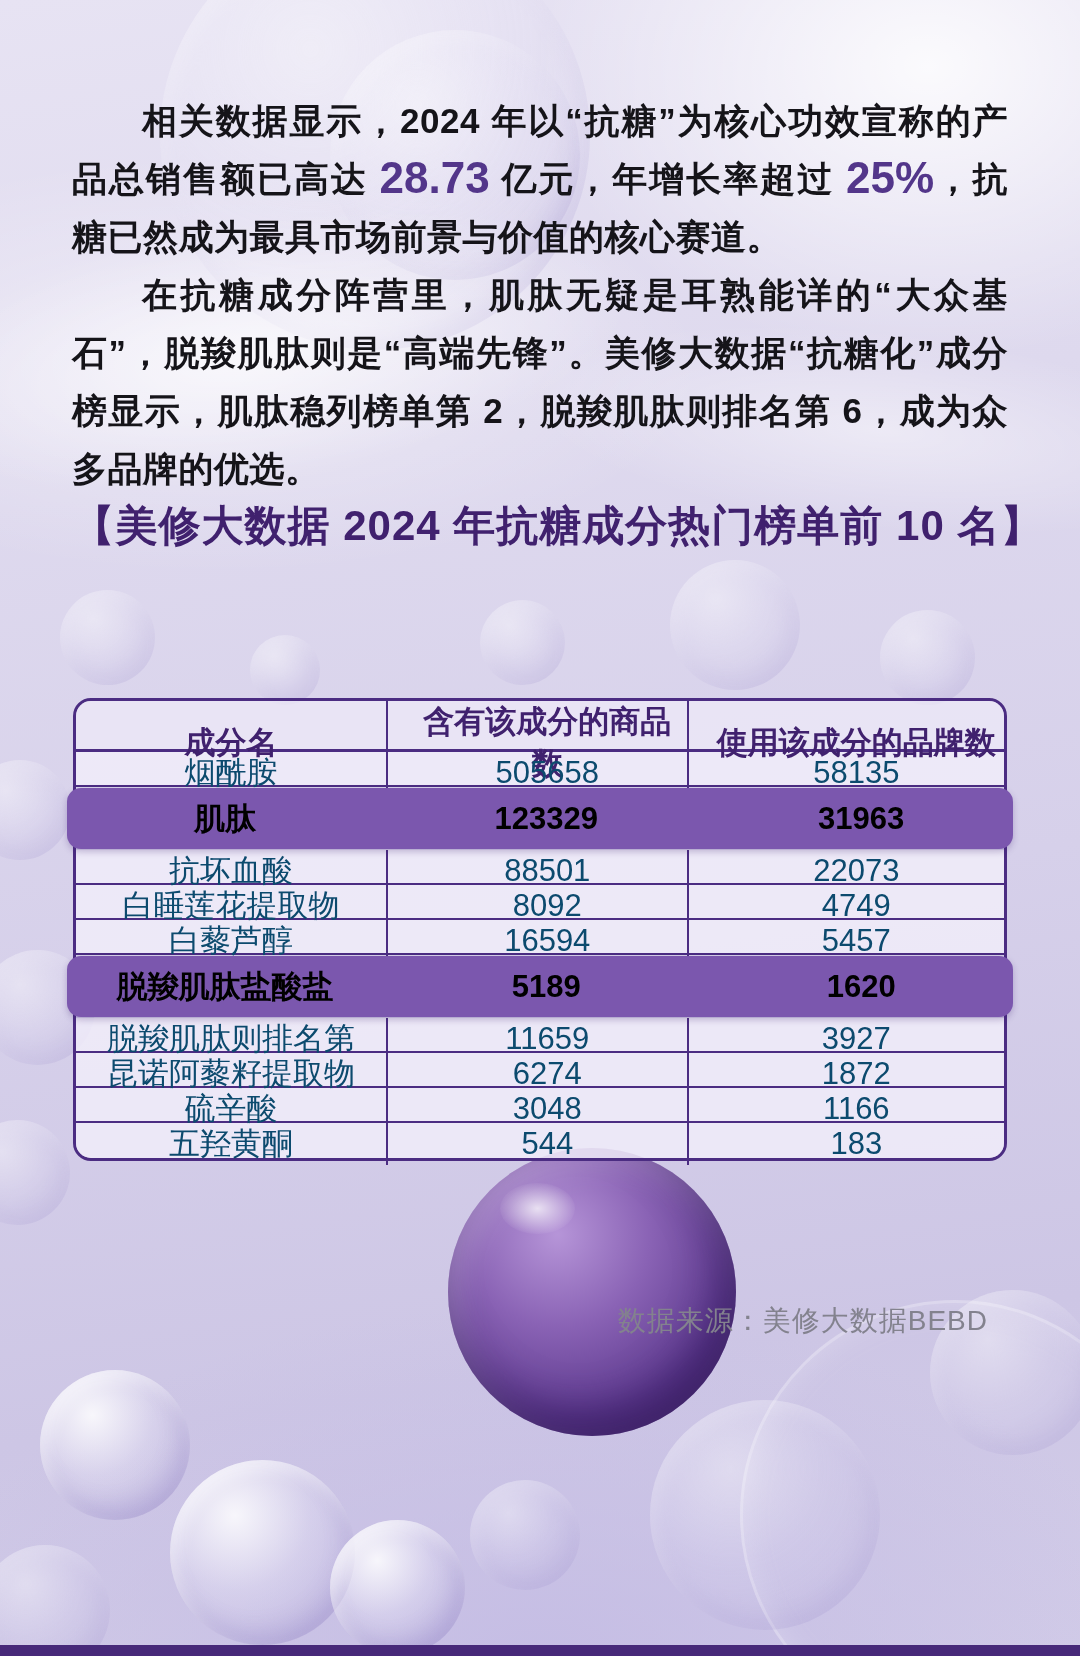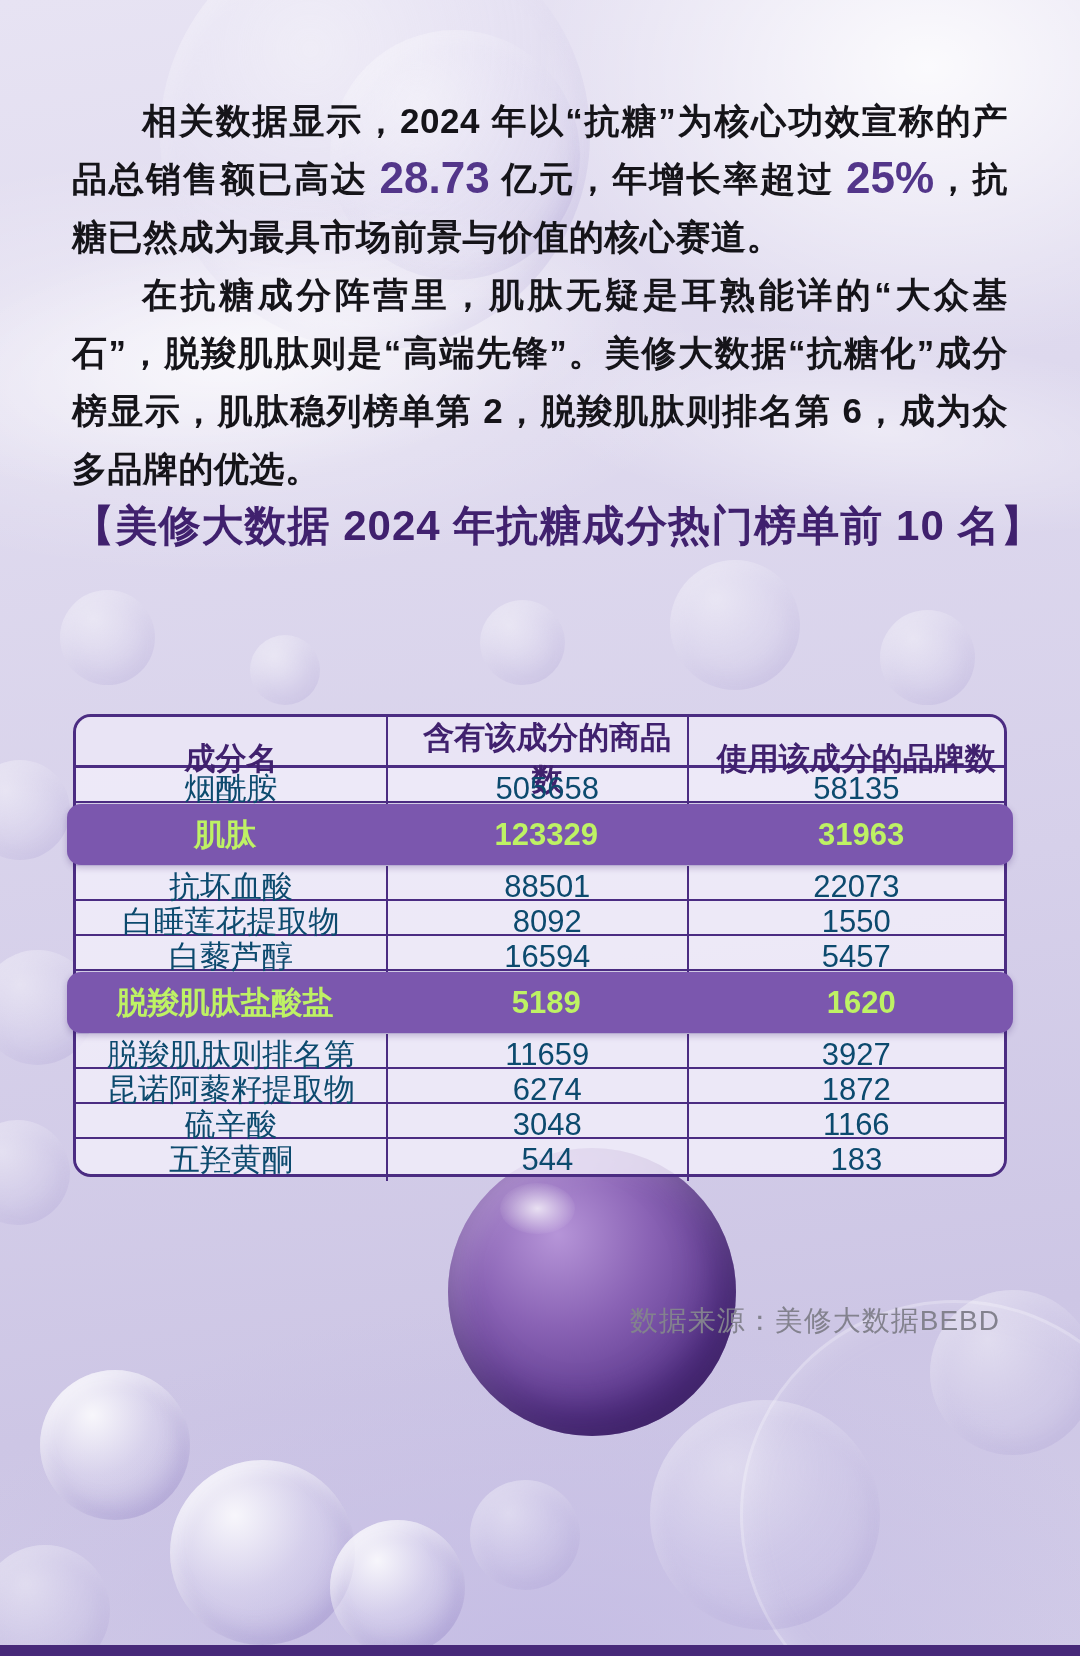--- a/index.html
+++ b/index.html
@@ -59,21 +59,21 @@
     color:var(--accent);font-size:44px;font-weight:700;line-height:1;letter-spacing:0;
     position:relative;top:2px;
   }
   .section-title{
     position:absolute;left:0;right:0;top:498px;
     text-align:center;font-size:42px;font-weight:800;color:var(--heading);letter-spacing:1px;margin-left:36px;
   }
   
   .tbl{
     position:absolute;left:73px;top:698px;width:934px;z-index:3;
-    border:3px solid var(--border);border-radius:18px;margin-top:16px;
+    border:3px solid var(--border);border-radius:18px;
   }
   .trow{
     display:grid;grid-template-columns:33.4% 32.4% 34.2%;
     align-items:center;height:35px;
     background:var(--cell-bg);
     border-bottom:2px solid var(--border);
     font-size:31px;color:#0c4a6e;
   }
   .trow .cell{
     height:100%;display:flex;align-items:center;justify-content:center;
@@ -84,28 +84,28 @@
     height:51px;background:var(--head-bg);
     border-radius:15px 15px 0 0;
     color:var(--heading);font-weight:700;border-bottom:3px solid var(--border);
   }
   .trow.last{border-bottom:none;border-radius:0 0 15px 15px;}
   .trow.hl{
     position:relative;z-index:4;
     margin:1px -9px;height:61px;
     background:var(--hl-bg);
     border-bottom:none;border-radius:14px;
-    color:#bef264;font-weight:700;
+    color:#000000;font-weight:700;
     box-shadow:0 3px 6px rgba(60,30,110,0.25);
   }
   .trow.hl .cell + .cell{border-left:none;}
   .trow.after-hl{border-top:0;}
   
   .source-note{
-    position:absolute;right:80px;top:1302px;z-index:2;
+    position:absolute;right:92px;top:1302px;z-index:2;
     font-size:28px;color:#83828e;letter-spacing:1px;
   }
   .bottom-bar{
     position:absolute;left:0;right:0;bottom:0;height:11px;z-index:5;
     background:#472979;
   }
 </style>
 </head>
 <body>
 
@@ -158,21 +158,21 @@
     <div class="cell">31963</div>
   </div>
       <div class="trow after-hl">
     <div class="cell">抗坏血酸</div>
     <div class="cell">88501</div>
     <div class="cell">22073</div>
   </div>
       <div class="trow">
     <div class="cell">白睡莲花提取物</div>
     <div class="cell">8092</div>
-    <div class="cell">1550</div>
+    <div class="cell">4749</div>
   </div>
       <div class="trow">
     <div class="cell">白藜芦醇</div>
     <div class="cell">16594</div>
     <div class="cell">5457</div>
   </div>
       <div class="trow hl">
     <div class="cell">脱羧肌肽盐酸盐</div>
     <div class="cell">5189</div>
     <div class="cell">1620</div>

